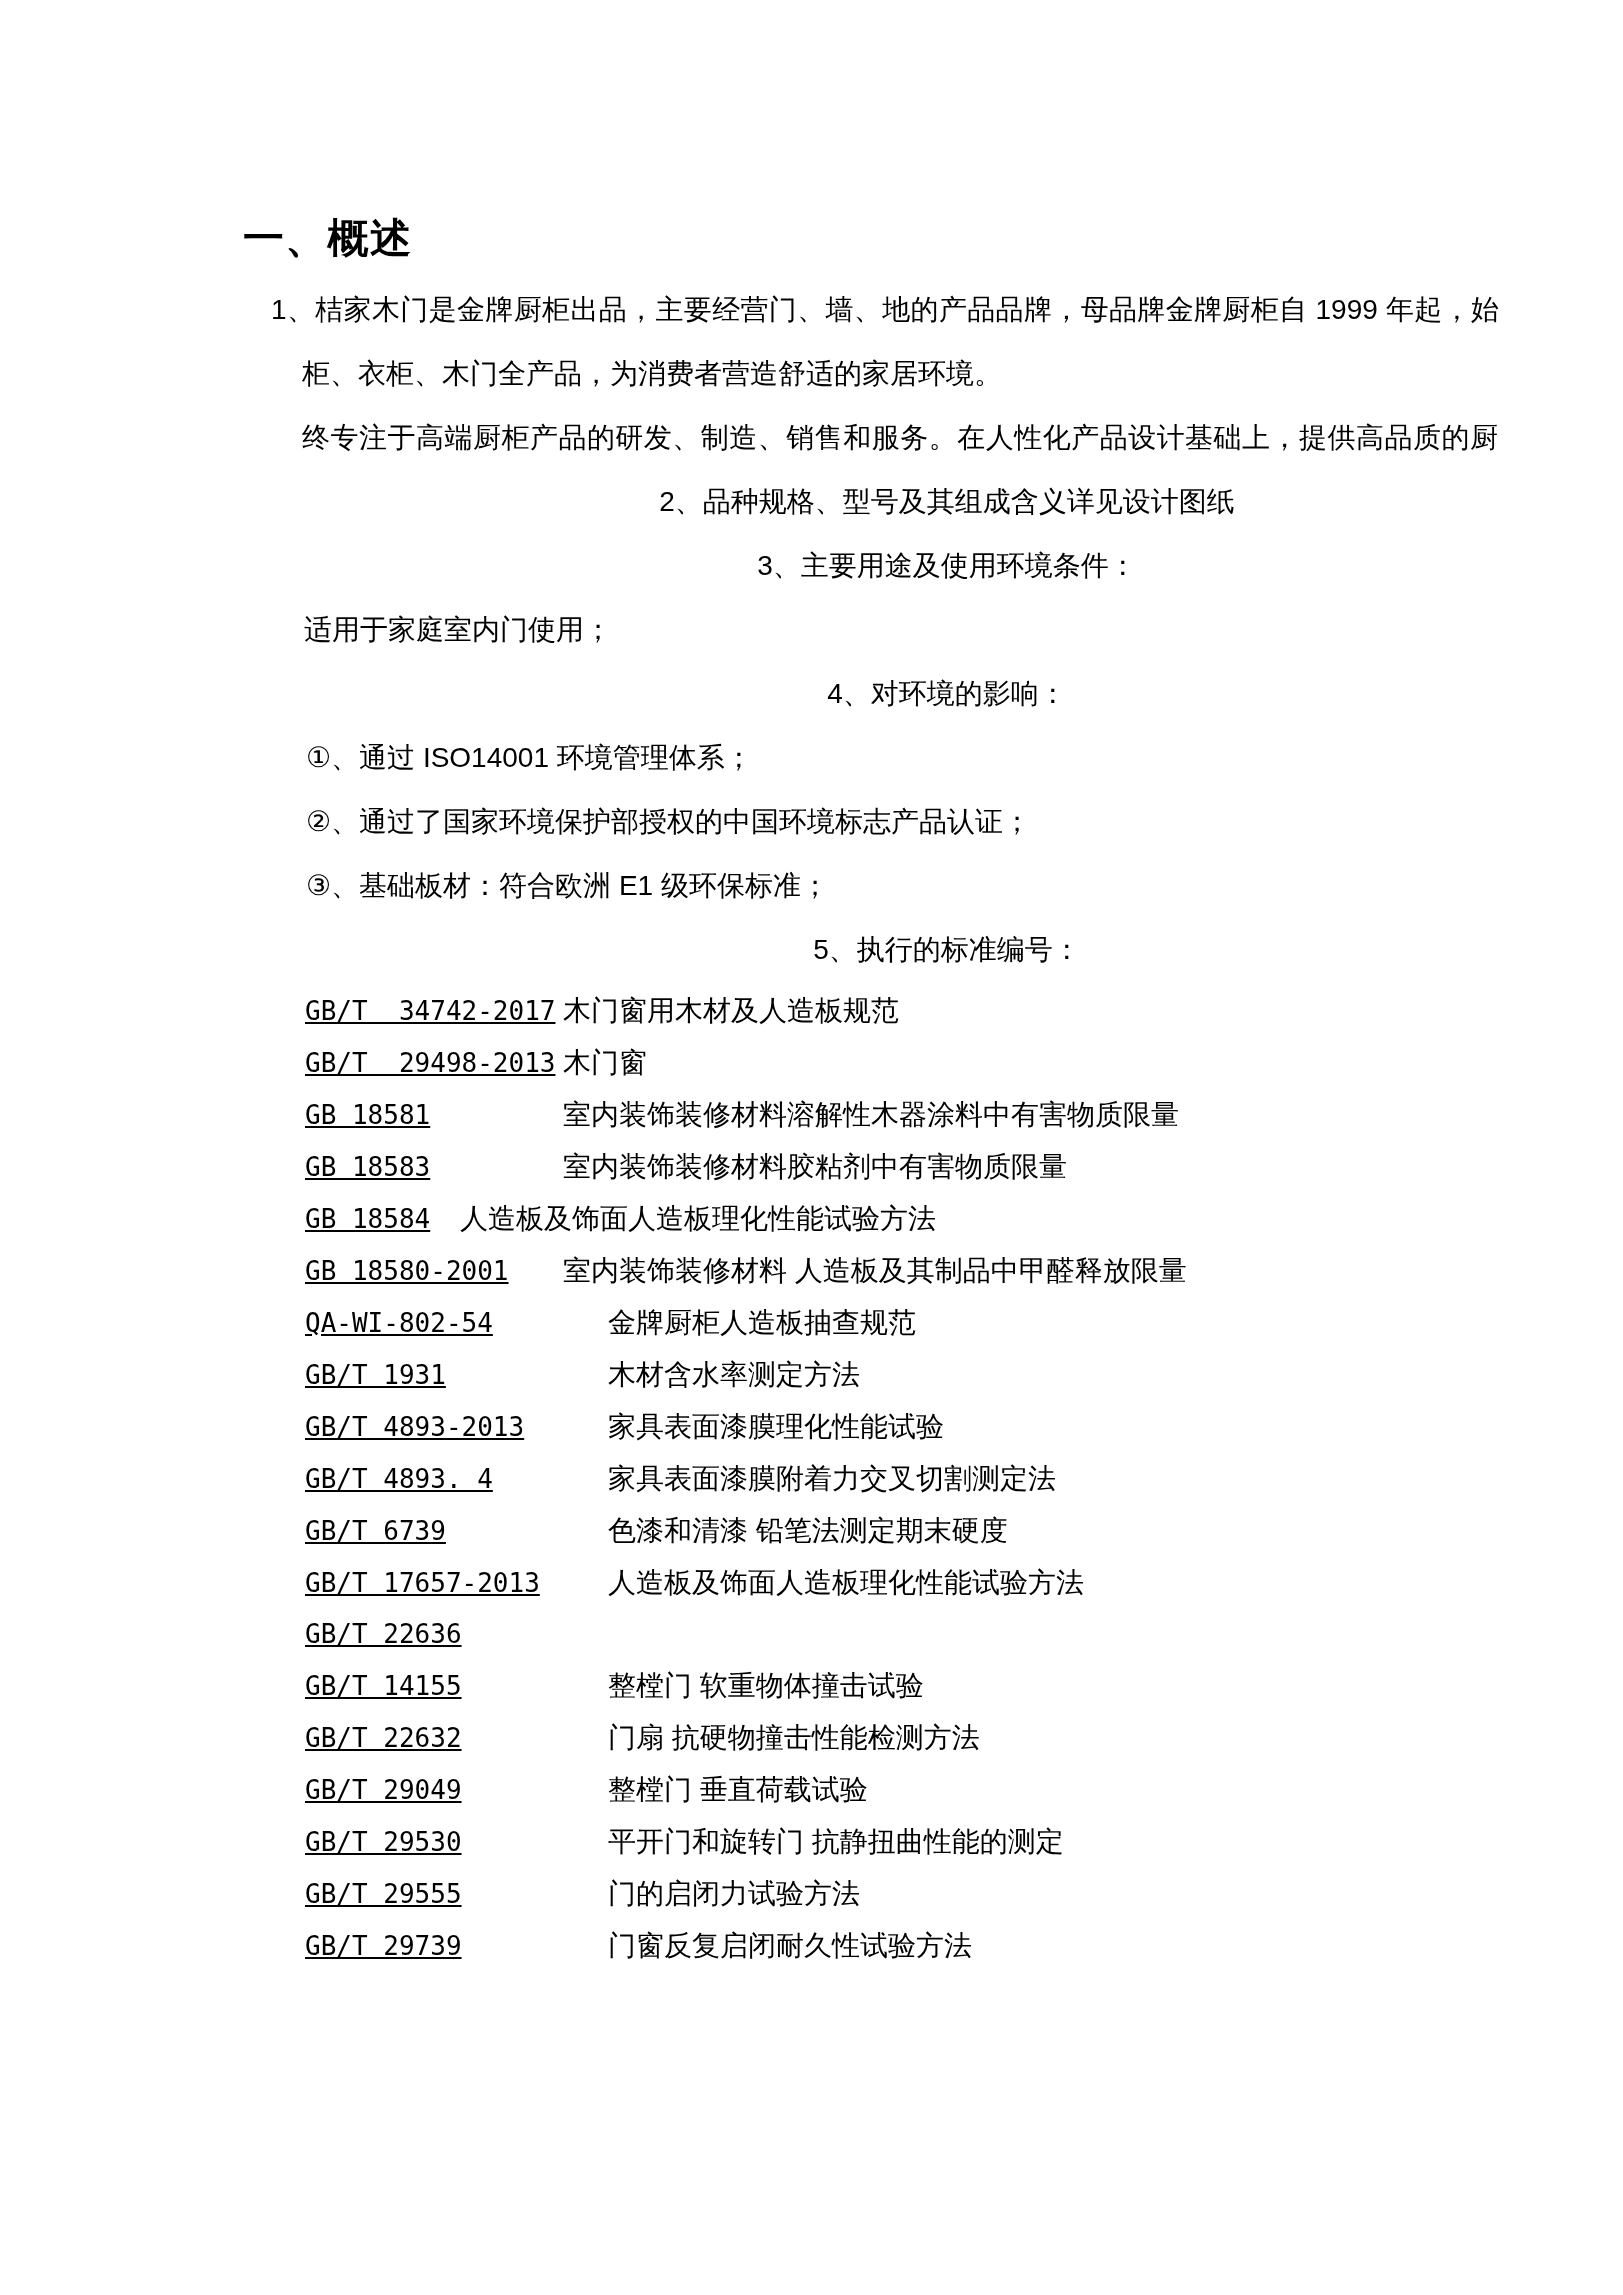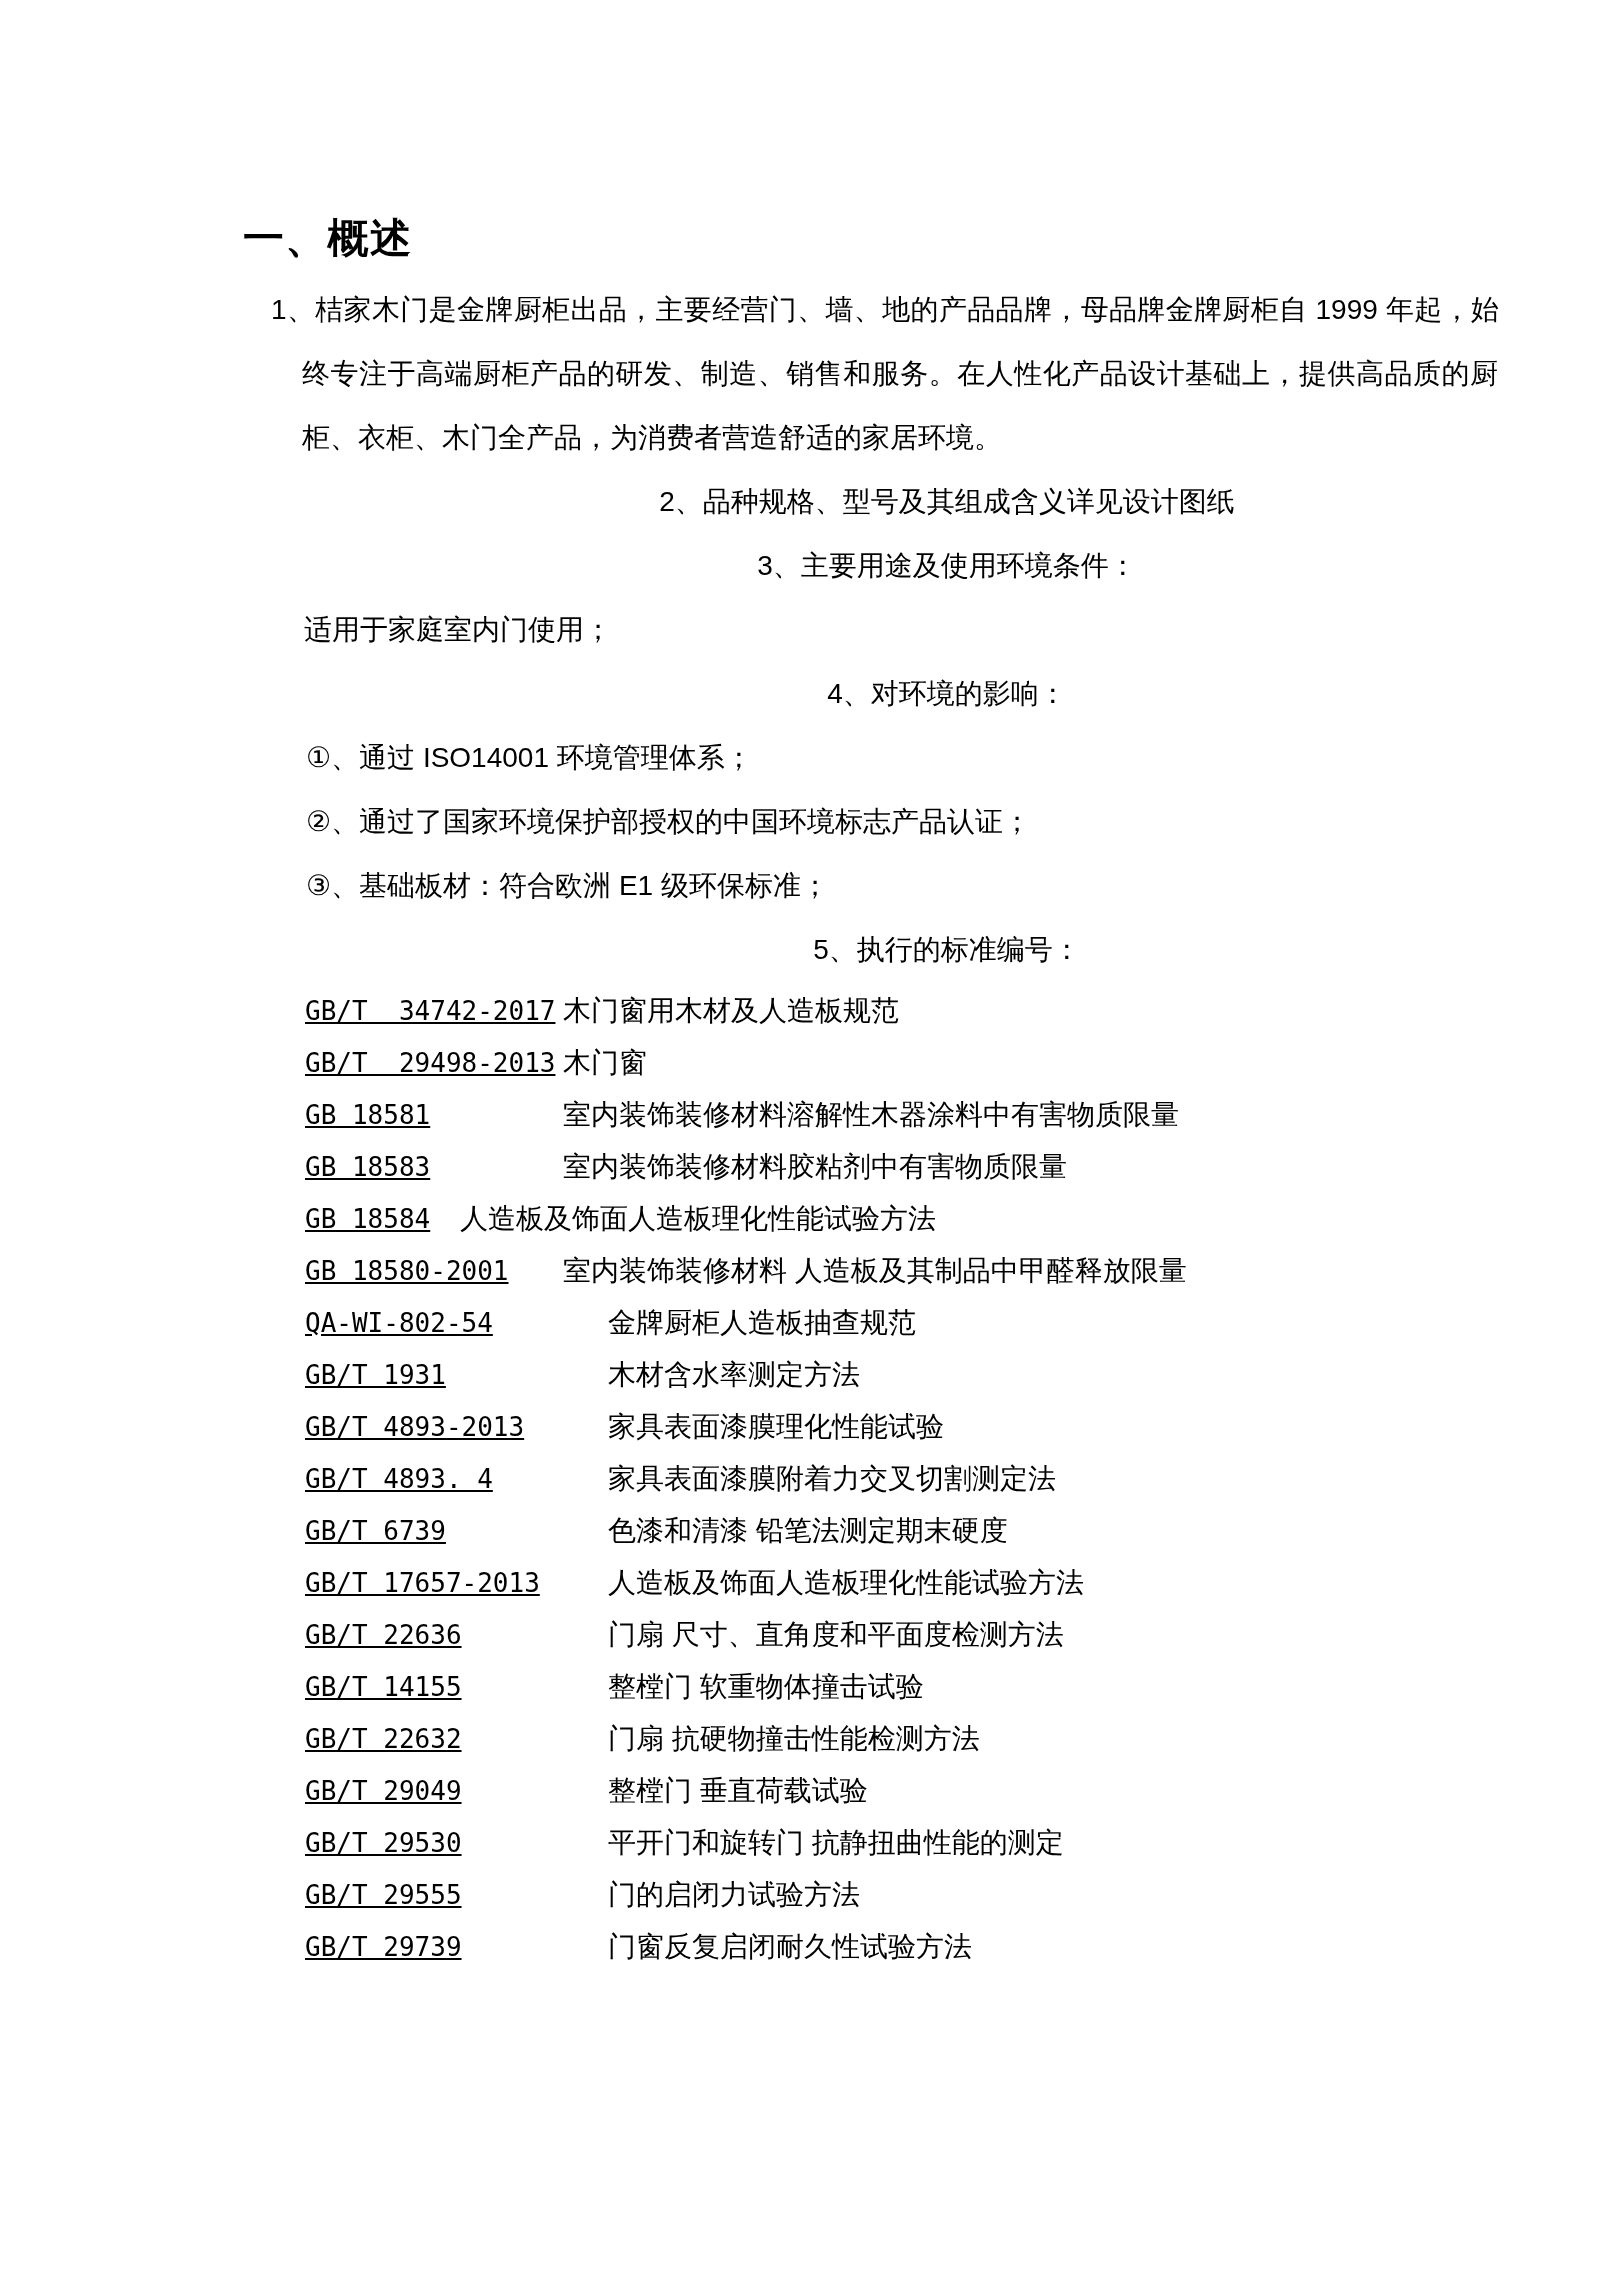--- a/index.html
+++ b/index.html
@@ -76,22 +76,22 @@
 </head>
 <body>
 
 <div class="page">
 
   <div class="doc-title">一、概述</div>
 
   <div class="body-block">
 
     <div class="line jline1">1、桔家木门是金牌厨柜出品，主要经营门、墙、地的产品品牌，母品牌金牌厨柜自 1999 年起，始</div>
+    <div class="line l-cont">柜、衣柜、木门全产品，为消费者营造舒适的家居环境。</div>
     <div class="line jline2">终专注于高端厨柜产品的研发、制造、销售和服务。在人性化产品设计基础上，提供高品质的厨</div>
-    <div class="line l-cont">柜、衣柜、木门全产品，为消费者营造舒适的家居环境。</div>
 
     <div class="line l-item">2、品种规格、型号及其组成含义详见设计图纸</div>
 
     <div class="line l-item">3、主要用途及使用环境条件：</div>
     <div class="line l-sub">适用于家庭室内门使用；</div>
 
     <div class="line l-item">4、对环境的影响：</div>
     <div class="line l-circ">①、通过 ISO14001 环境管理体系；</div>
     <div class="line l-circ">②、通过了国家环境保护部授权的中国环境标志产品认证；</div>
     <div class="line l-circ"><span>③、基础板材：</span><span class="bold-seg">符合欧洲 E1 级环保标准；</span></div>
@@ -142,21 +142,20 @@
         <div class="std-row col-far">
     <span class="std-code">GB/T 6739</span>
     <span class="std-desc">色漆和清漆 铅笔法测定期末硬度</span>
   </div>
         <div class="std-row col-far">
     <span class="std-code">GB/T 17657-2013</span>
     <span class="std-desc">人造板及饰面人造板理化性能试验方法</span>
   </div>
         <div class="std-row col-far">
     <span class="std-code">GB/T 22636</span>
-    <span class="std-desc">门扇 尺寸、直角度和平面度检测方法</span>
   </div>
         <div class="std-row col-far">
     <span class="std-code">GB/T 14155</span>
     <span class="std-desc">整樘门 软重物体撞击试验</span>
   </div>
         <div class="std-row col-far">
     <span class="std-code">GB/T 22632</span>
     <span class="std-desc">门扇 抗硬物撞击性能检测方法</span>
   </div>
         <div class="std-row col-far">

